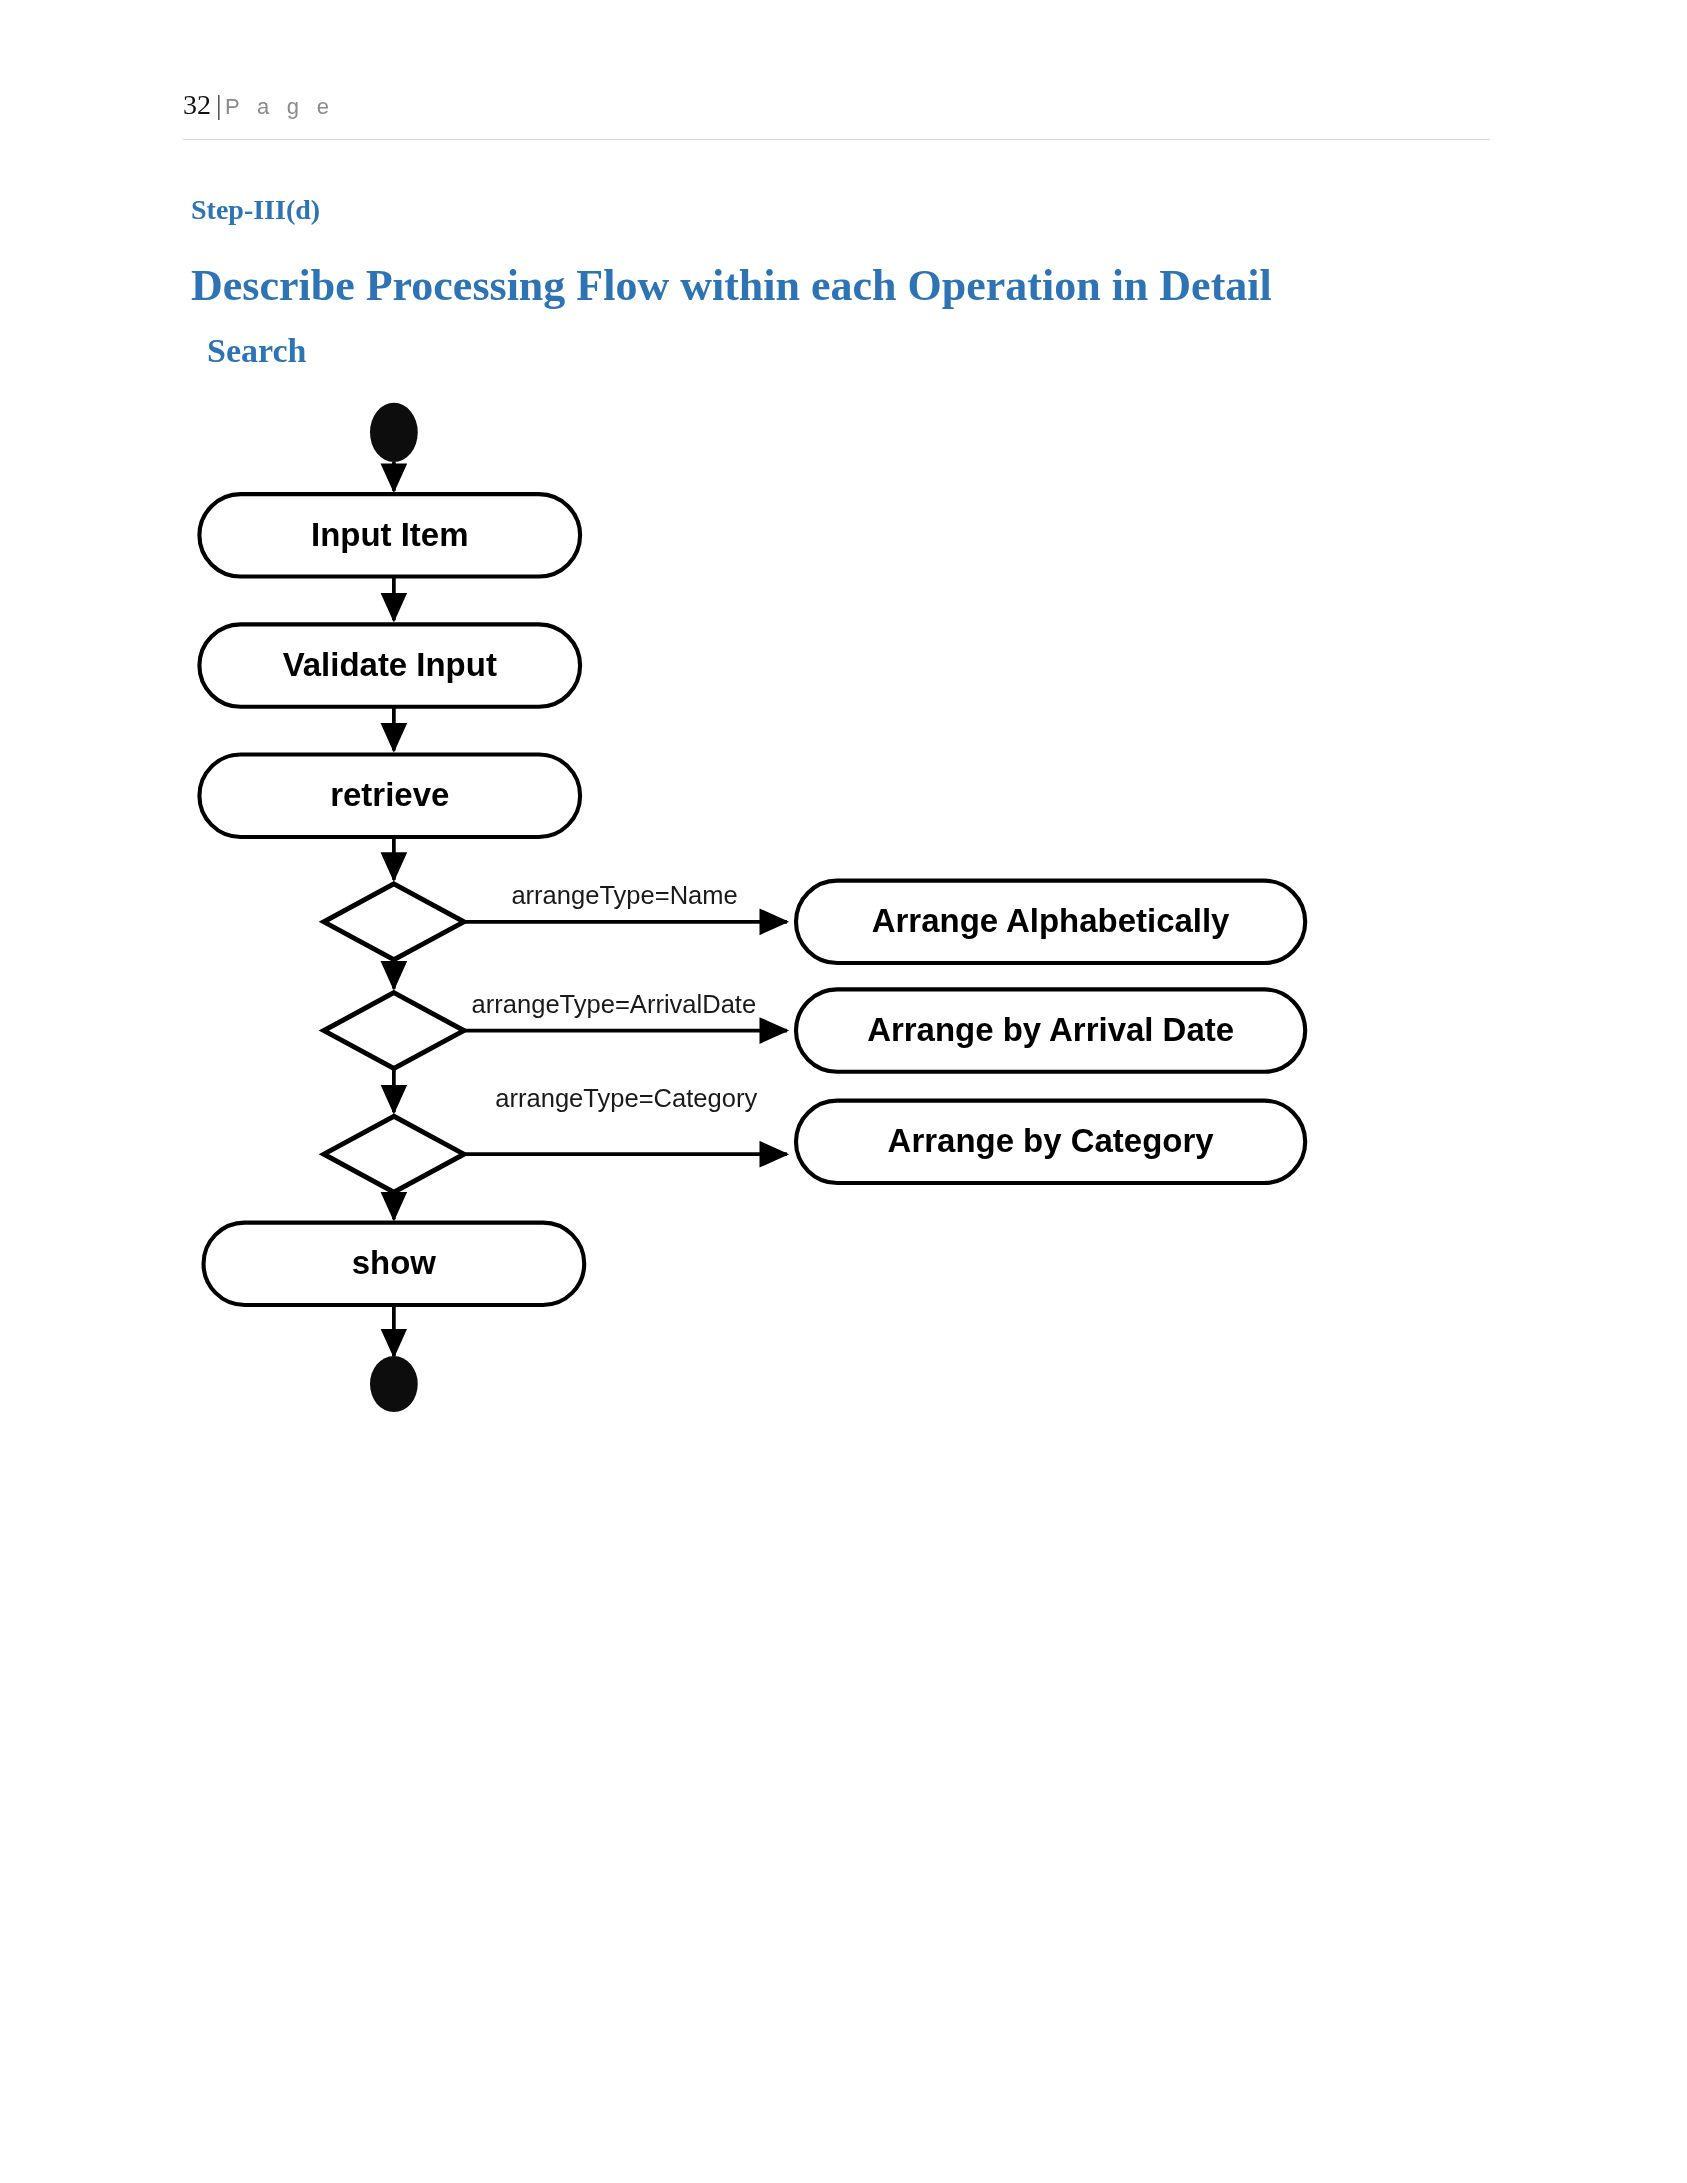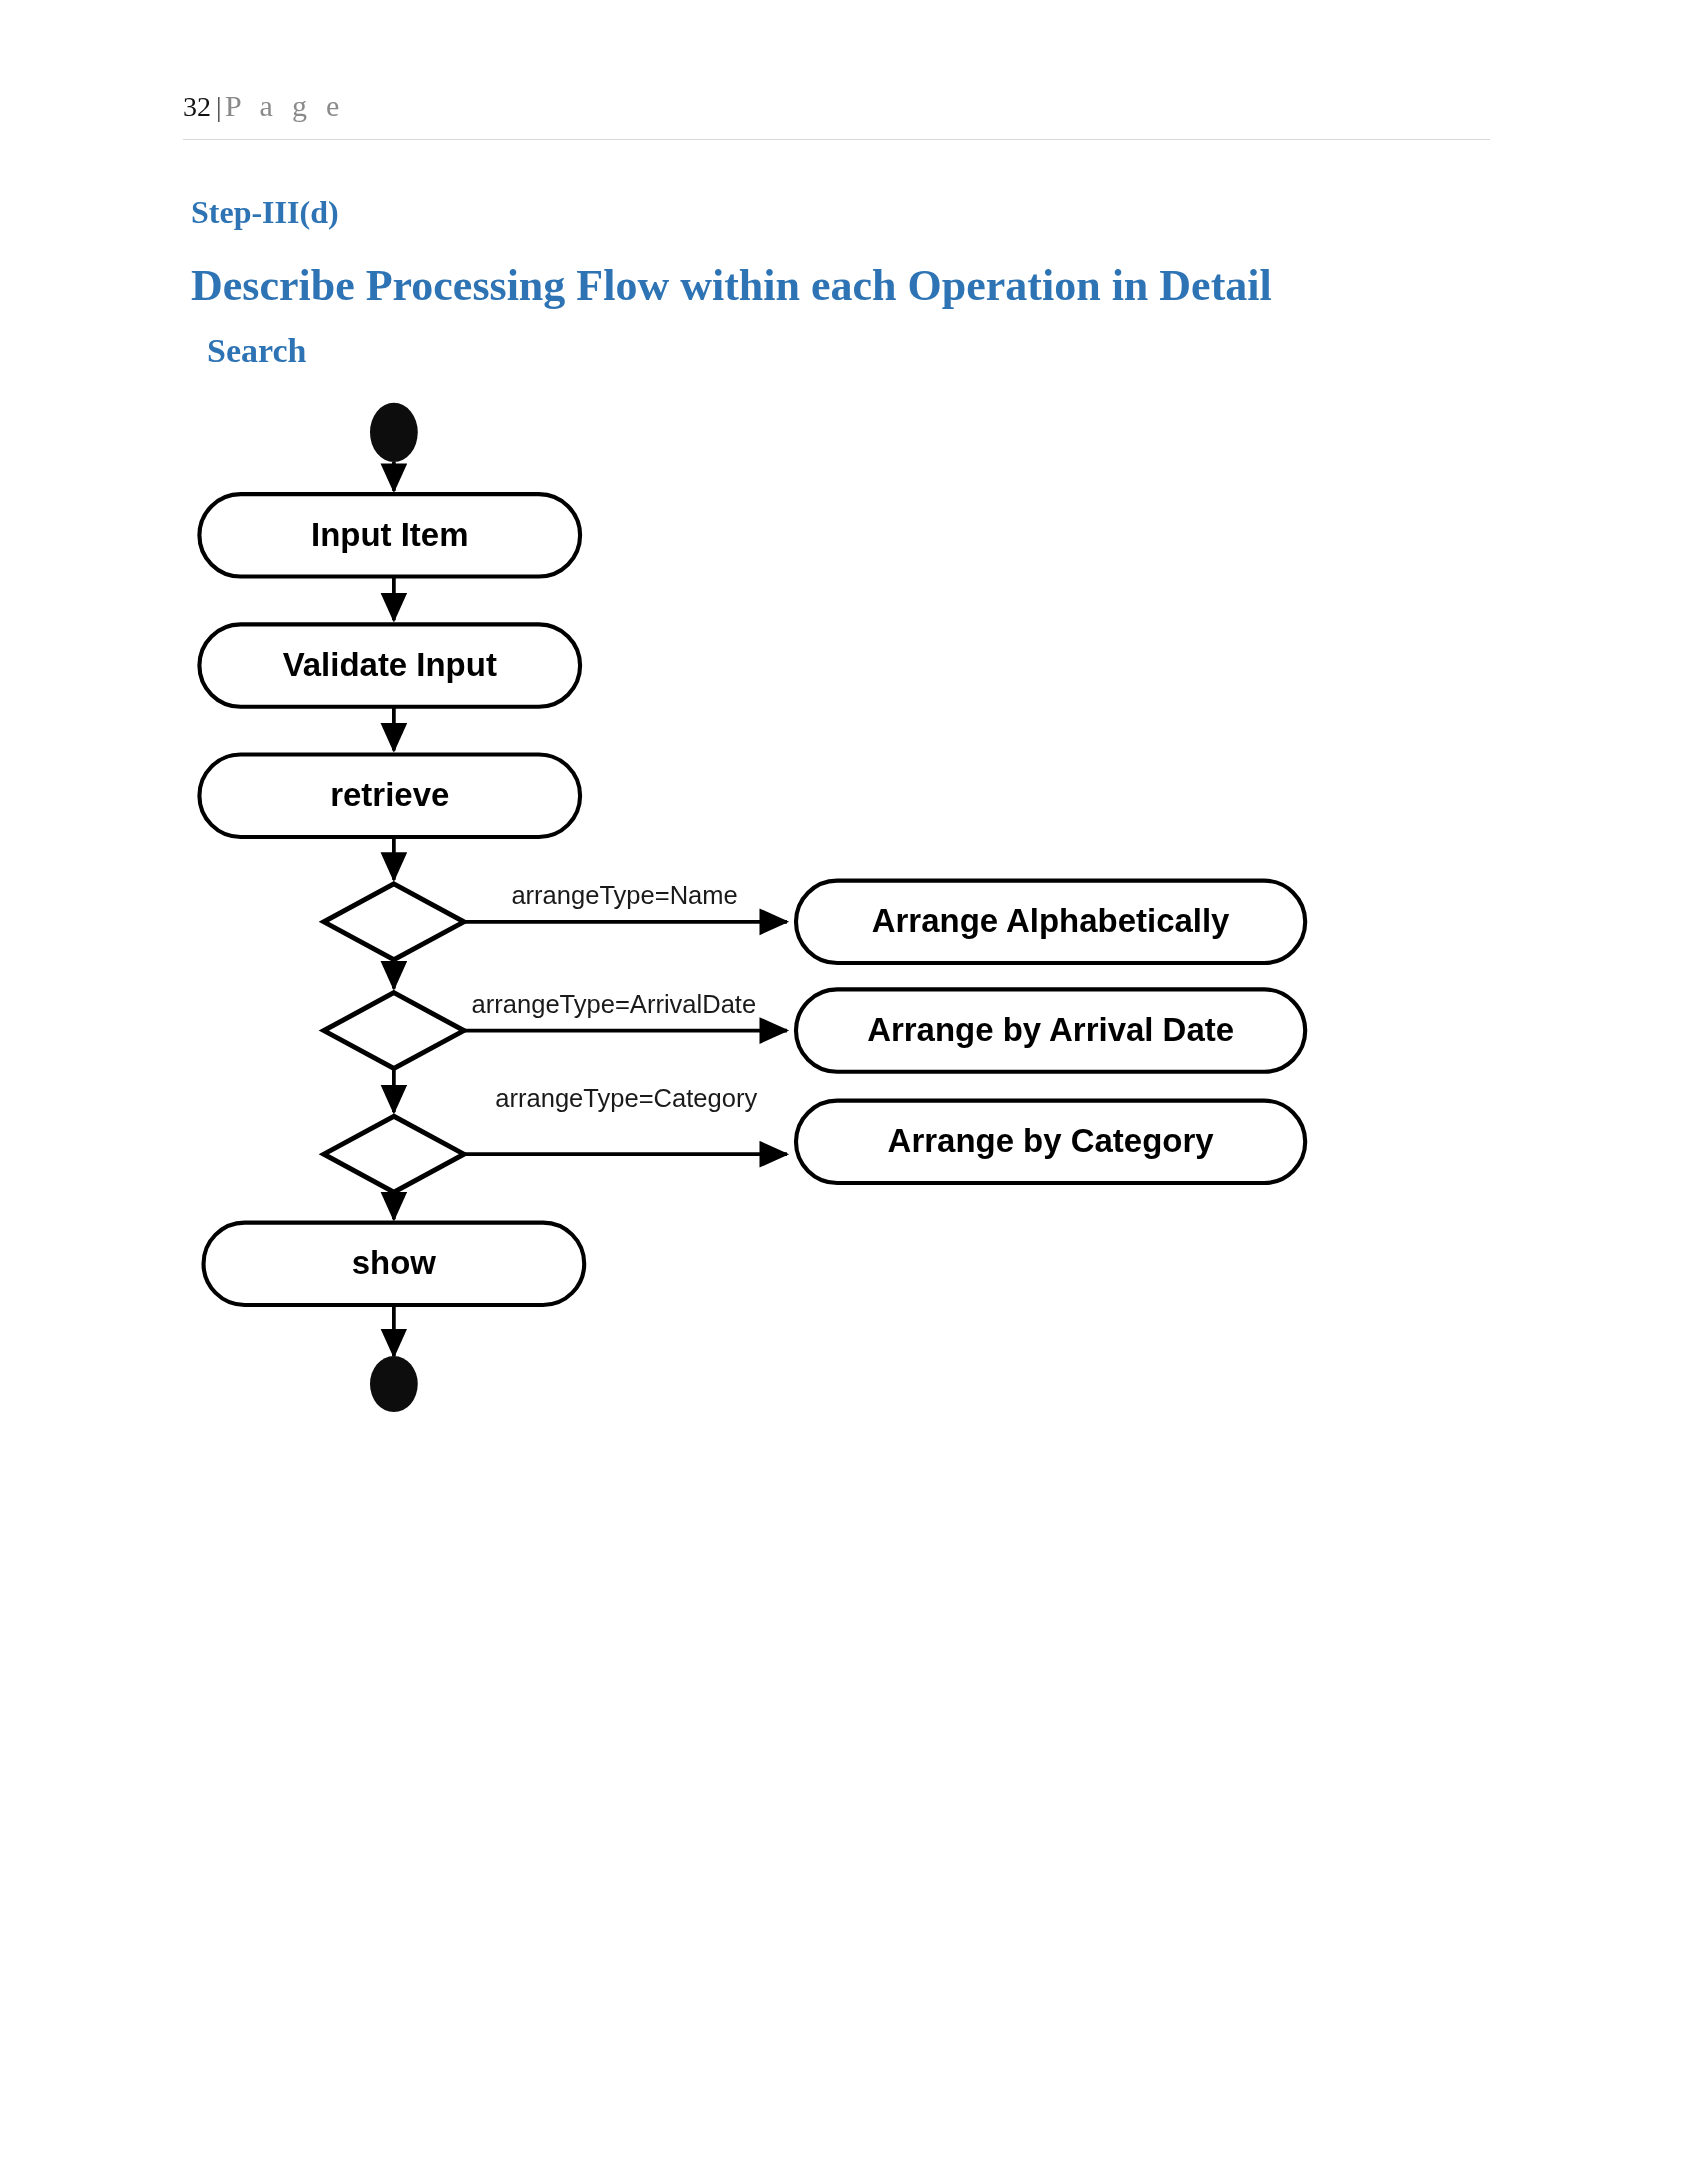--- a/index.html
+++ b/index.html
@@ -35,38 +35,38 @@
     vertical-align: baseline;
     text-align: right;
   }
   .page-sep {
     font-family: "Liberation Serif", serif;
     font-size: 28px;
     color: #444444;
     padding: 0 3.3px 0 5px;
   }
   .page-word {
-    font-family: Liberation Serif, serif;
-    font-size: 30px;
+    font-family: Liberation Sans, sans-serif;
+    font-size: 22px;
     color: #8a8a8a;
     letter-spacing: 5.8px;
     margin-top: 28px;
   }
 
   
   .heading {
     position: absolute;
     left: 191px;
     font-family: "Liberation Serif", serif;
     font-weight: bold;
     color: #2E74B5;
     white-space: nowrap;
     line-height: 1;
   }
-  .h-step   { top: 196px; font-size: 32px; }
+  .h-step   { top: 196px; font-size: 28px; }
   .h-desc   { top: 264px; font-size: 44px; }
   .h-search { top: 334px; font-size: 34px; margin-left: 16px; }
 
   
   .diagram-wrap {
     position: absolute;
     left: 0px;
     top: 387px;
     width: 1442px;
     height: 1096px;

